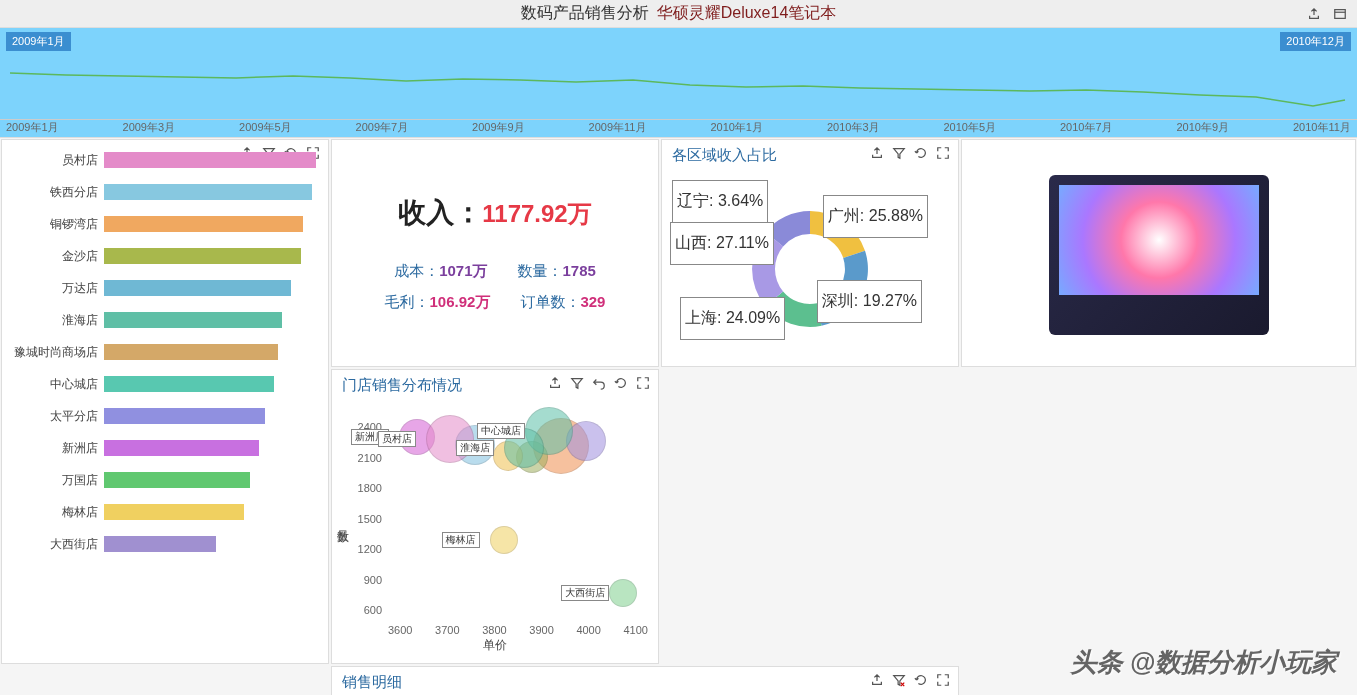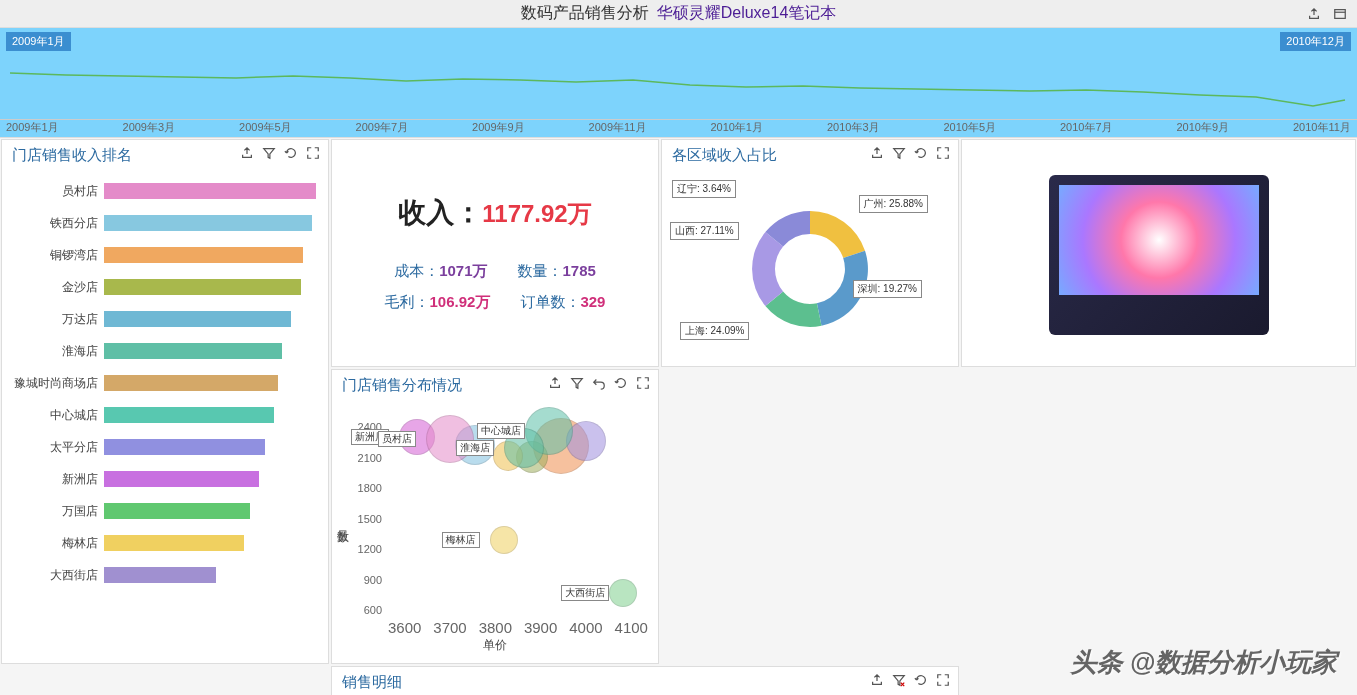--- a/index.html
+++ b/index.html
@@ -1,50 +1,50 @@
 <!DOCTYPE html>
 <html><head>
 <meta charset="utf-8">
 <style>
 * { margin: 0; padding: 0; box-sizing: border-box; }
 body { font-family: "Microsoft YaHei", Arial, sans-serif; background: #f5f5f5; width: 1357px; height: 695px; overflow: hidden; position: relative; font-size: 12px; color: #333; }
 .header { background: #eee; height: 28px; display: flex; align-items: center; justify-content: center; border-bottom: 1px solid #ddd; position: relative; }
 .header-title { font-size: 16px; color: #333; }
-.header-sub { font-size: 16px; color: #4c1d95; margin-left: 8px; }
+.header-sub { font-size: 16px; color: #7f1d1d; margin-left: 8px; }
 .header-icons { position: absolute; right: 10px; display: flex; gap: 12px; }
 .timeline { height: 110px; background: #7dd3fc; border-bottom: 1px solid #ddd; position: relative; padding: 4px 6px; }
 .time-badge { position: absolute; background: #3b8ed0; color: #fff; font-size: 11px; padding: 2px 6px; }
 .timeline svg { position: absolute; left: 0; top: 20px; }
 .time-axis { position: absolute; bottom: 2px; left: 0; right: 0; display: flex; justify-content: space-between; padding: 0 6px; font-size: 11px; color: #666; border-top: 1px solid #ccc; }
 .grid { display: grid; grid-template-columns: 330px 330px 300px 397px; grid-template-rows: 230px 297px; }
 .panel { background: #fff; border: 1px solid #ddd; margin: 1px; position: relative; overflow: hidden; }
 .panel-title { color: #2c6aa0; font-size: 15px; padding: 6px 10px; font-weight: 500; }
 .panel-tools { position: absolute; right: 8px; top: 6px; display: flex; gap: 8px; color: #666; }
 .icon { width: 14px; height: 14px; display: inline-block; cursor: pointer; }
 .kpi { display: flex; flex-direction: column; align-items: center; justify-content: center; height: 100%; }
 .kpi-main-label { font-size: 28px; font-weight: bold; color: #222; }
 .kpi-main-value { font-size: 24px; font-weight: bold; color: #e63946; }
 .kpi-row { display: flex; gap: 30px; margin-top: 30px; }
 .kpi-item { font-size: 15px; }
 .lbl-blue { color: #2c6aa0; }
 .val-purple { color: #7b3f9d; font-weight: bold; }
 .val-pink { color: #d02f7a; font-weight: bold; }
 .donut-wrap { display: flex; justify-content: center; padding-top: 10px; }
-.donut-label { position: absolute; font-size: 10px; border: 1px solid #888; background: #fff; padding: 1px 4px; }
+.donut-label { position: absolute; font-size: 16px; border: 1px solid #888; background: #fff; padding: 10px 4px; }
 .img-placeholder { width: 220px; height: 160px; margin: 35px auto; background: linear-gradient(135deg, #2a2a4a, #1a1a2e); border-radius: 6px; position: relative; }
 .img-screen { position: absolute; top: 10px; left: 10px; right: 10px; height: 110px; background: radial-gradient(circle, #fff, #f7a, #a7f, #7af); }
 .bar-chart { padding: 8px 12px; }
 .bar-row { display: flex; align-items: center; height: 24px; margin-bottom: 8px; font-size: 12px; }
 .bar-label { width: 90px; text-align: right; padding-right: 6px; color: #444; }
 .bar-track { flex: 1; height: 16px; position: relative; }
 .bar-fill { height: 100%; }
 .scatter-wrap { position: relative; width: 100%; height: 255px; }
 .axis-label { position: absolute; font-size: 12px; color: #444; }
 .y-axis { position: absolute; left: 18px; top: 20px; bottom: 40px; width: 32px; display: flex; flex-direction: column; justify-content: space-between; text-align: right; font-size: 11px; color: #666; }
-.x-axis { position: absolute; bottom: 20px; left: 56px; right: 10px; display: flex; justify-content: space-between; font-size: 15px; color: #666; }
+.x-axis { position: absolute; bottom: 20px; left: 56px; right: 10px; display: flex; justify-content: space-between; font-size: 11px; color: #666; }
 .bubble { position: absolute; border-radius: 50%; opacity: 0.55; border: 1px solid rgba(0,0,0,0.2); }
 .bubble-label { position: absolute; font-size: 10px; border: 1px solid #888; background: #fff; padding: 0 3px; }
 .watermark { position: absolute; right: 20px; bottom: 15px; font-size: 26px; color: rgba(50,50,50,0.75); font-style: italic; font-weight: bold; text-shadow: 1px 1px 2px #fff; }
 svg.tool-icon { stroke: #555; fill: none; stroke-width: 1.4; }
 </style>
 </head>
 <body>
 
 <div class="header">
   <span class="header-title">数码产品销售分析</span>
@@ -132,21 +132,20 @@
     <span class="donut-label" style="right:36px;top:140px">深圳: 19.27%</span>
   </div>
 
   <div class="panel">
     <div class="img-placeholder">
         <div class="img-screen"></div>
       </div>
   </div>
 
   <div class="panel" style="grid-row:1/3">
-    <div class="panel-title">门店销售收入排名</div>
     <div class="panel-tools">
       <svg class="icon tool-icon" viewBox="0 0 16 16">
           <path d="M8 2v7M5 5l3-3 3 3M3 10v3h10v-3"></path>
         </svg>
       <svg class="icon tool-icon" viewBox="0 0 16 16">
           <path d="M2 3h12l-5 6v5l-2-1v-4z"></path>
         </svg>
       <svg class="icon tool-icon" viewBox="0 0 16 16">
           <path d="M3 8a5 5 0 1 1 2 4M3 8l-2-2m2 2l2-2"></path>
         </svg>

